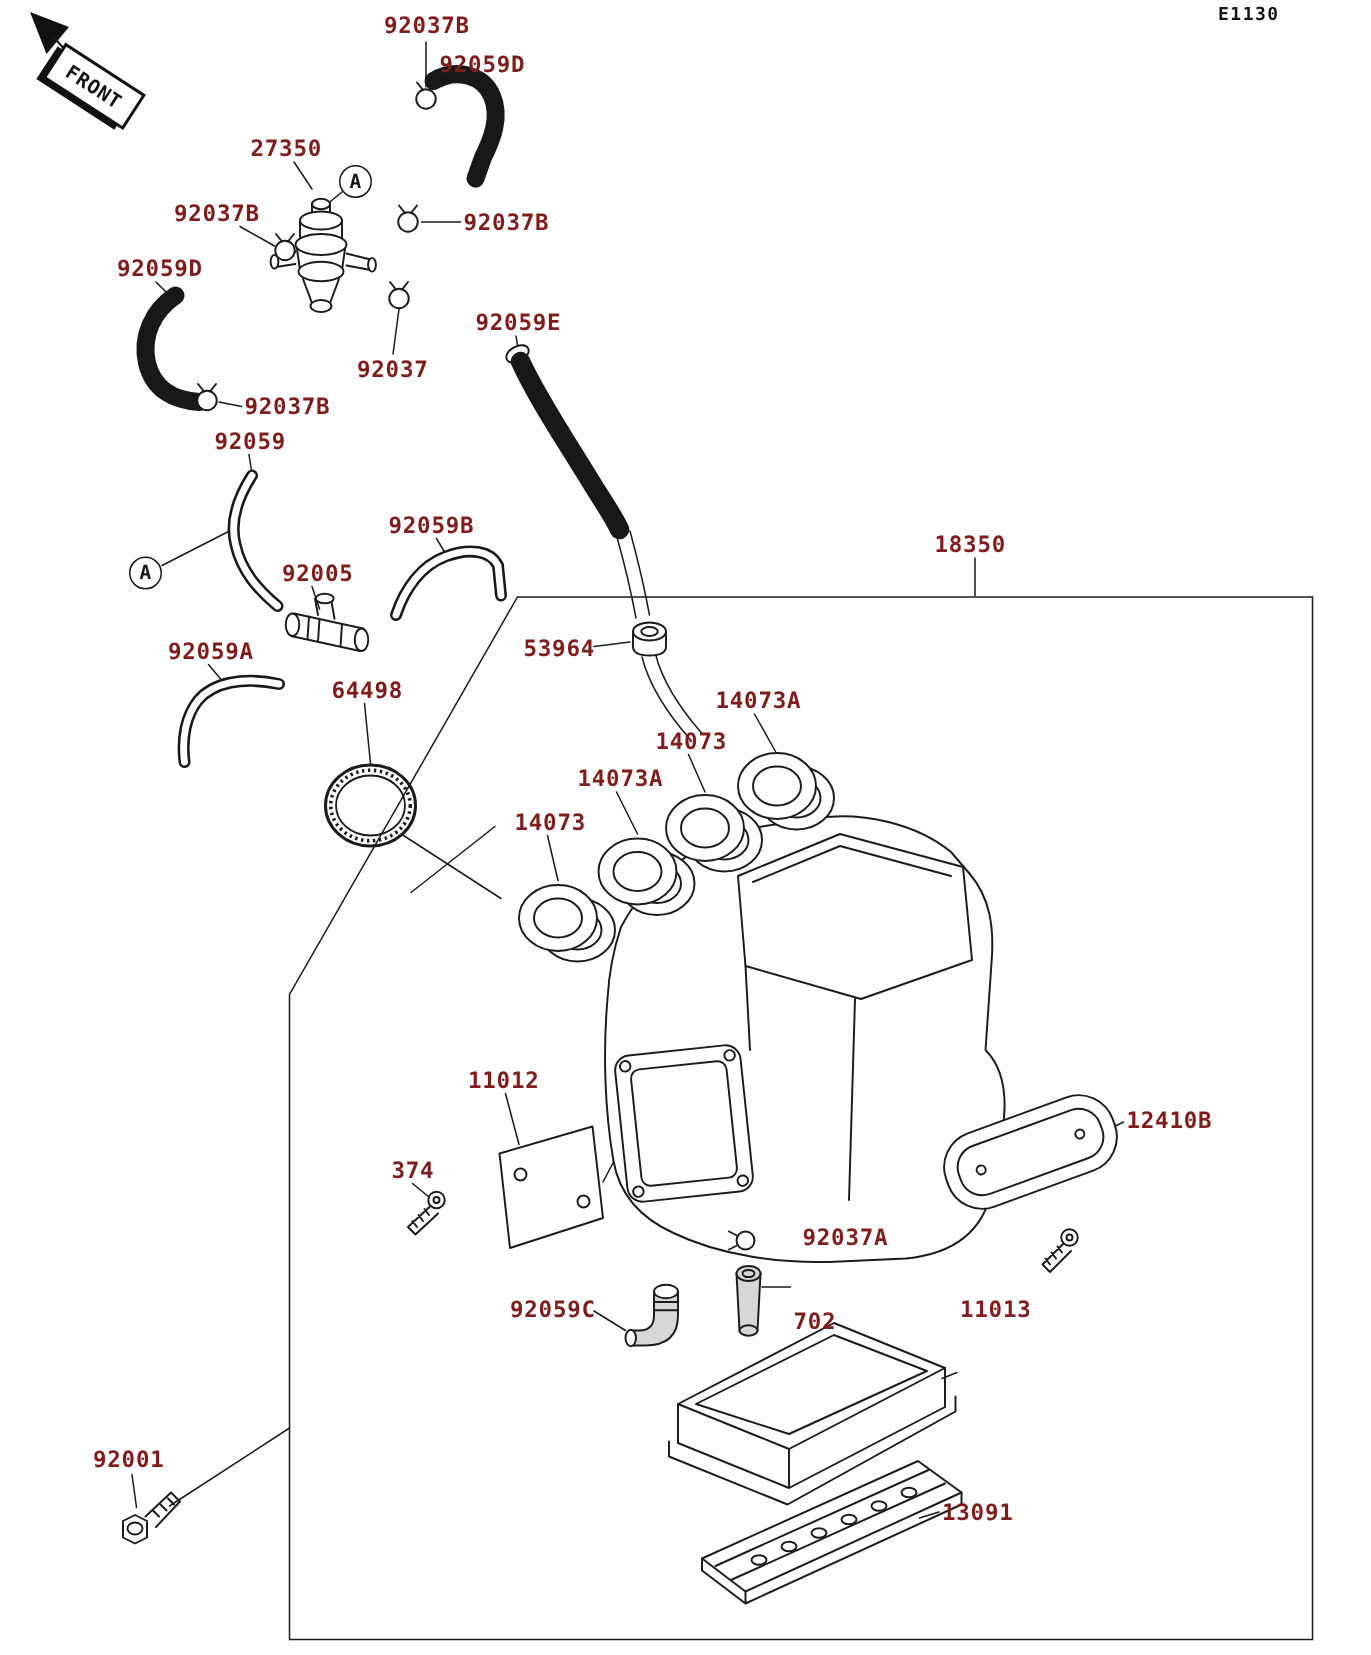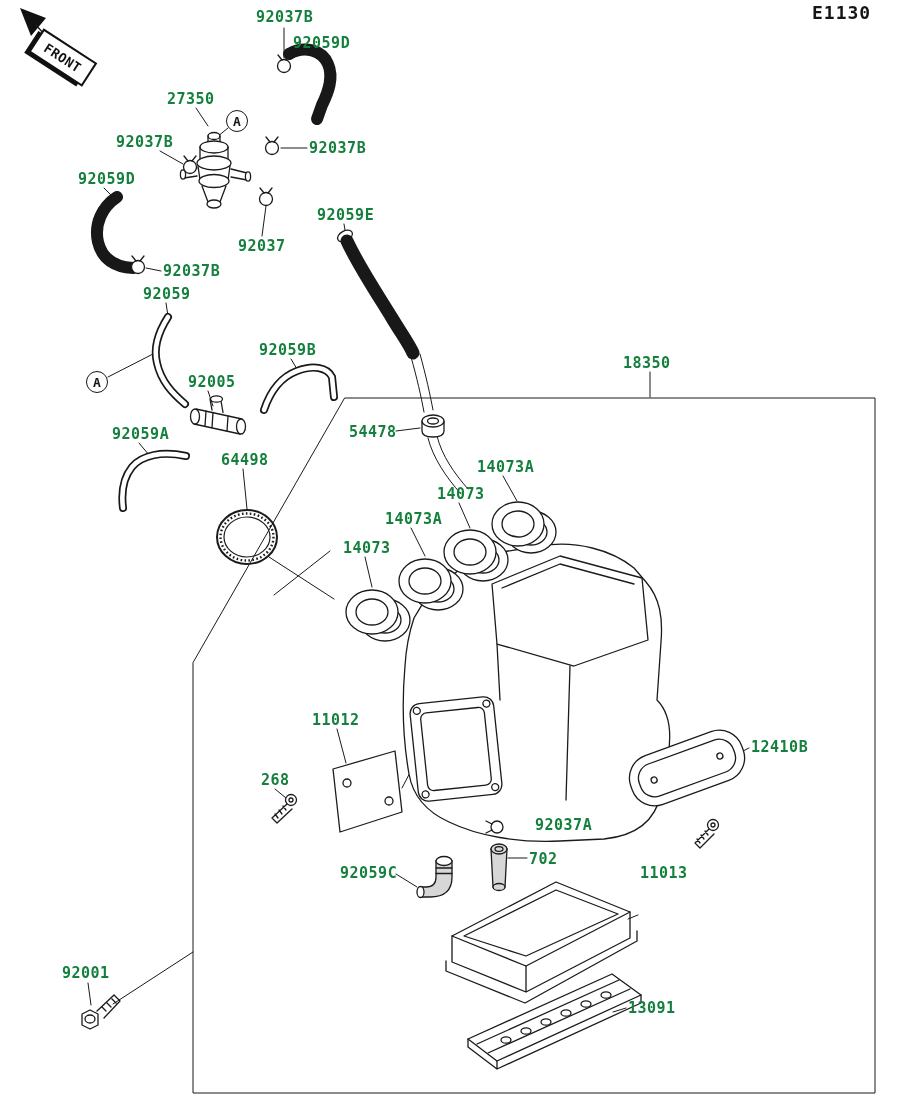--- a/index.html
+++ b/index.html
@@ -3,25 +3,25 @@
 <meta charset="utf-8">
 <style>
   * { margin:0; padding:0; box-sizing:border-box; }
   html,body { background:#ffffff; }
   .sheet {
     position:relative; width:914px; height:1103px; background:#ffffff;
     font-family:"DejaVu Sans Mono", monospace; overflow:hidden;
   }
   .sheet svg { position:absolute; left:0; top:0; }
   .plabel {
-    position:absolute; font-size:15px; font-weight:bold; color:#15803d;
+    position:absolute; font-size:15px; font-weight:bold; color:#7f1d1d;
     letter-spacing:.5px; white-space:nowrap; line-height:16px;
   }
   .code {
-    position:absolute; font-size:18px; font-weight:bold; color:#161616; letter-spacing:1px;
+    position:absolute; font-size:12px; font-weight:bold; color:#161616; letter-spacing:1px;
   }
   .callout {
     position:absolute; width:22px; height:22px; border:1.7px solid #161616; border-radius:50%;
     background:#fff; display:flex; align-items:center; justify-content:center;
     font-size:13px; font-weight:bold; color:#161616;
   }
   
   .k   { fill:none; stroke:#1b1b1b; stroke-width:1.3; stroke-linecap:round; stroke-linejoin:round; }
   .kf  { fill:#ffffff; stroke:#1b1b1b; stroke-width:1.3; stroke-linejoin:round; }
   .thin{ fill:none; stroke:#1b1b1b; stroke-width:1; stroke-linecap:round; }
@@ -265,30 +265,30 @@
   <div class="plabel" style="left:116px; top:134px">92037B</div>
   <div class="plabel" style="left:309px; top:140px">92037B</div>
   <div class="plabel" style="left:78px;  top:171px">92059D</div>
   <div class="plabel" style="left:317px; top:207px">92059E</div>
   <div class="plabel" style="left:238px; top:238px">92037</div>
   <div class="plabel" style="left:163px; top:263px">92037B</div>
   <div class="plabel" style="left:143px; top:286px">92059</div>
   <div class="plabel" style="left:259px; top:342px">92059B</div>
   <div class="plabel" style="left:623px; top:355px">18350</div>
   <div class="plabel" style="left:188px; top:374px">92005</div>
-  <div class="plabel" style="left:349px; top:424px">54478</div>
+  <div class="plabel" style="left:349px; top:424px">53964</div>
   <div class="plabel" style="left:112px; top:426px">92059A</div>
   <div class="plabel" style="left:221px; top:452px">64498</div>
   <div class="plabel" style="left:477px; top:459px">14073A</div>
   <div class="plabel" style="left:437px; top:486px">14073</div>
   <div class="plabel" style="left:385px; top:511px">14073A</div>
   <div class="plabel" style="left:343px; top:540px">14073</div>
   <div class="plabel" style="left:312px; top:712px">11012</div>
   <div class="plabel" style="left:751px; top:739px">12410B</div>
-  <div class="plabel" style="left:261px; top:772px">268</div>
+  <div class="plabel" style="left:261px; top:772px">374</div>
   <div class="plabel" style="left:535px; top:817px">92037A</div>
-  <div class="plabel" style="left:529px; top:851px">702</div>
+  <div class="plabel" style="left:529px; top:873px">702</div>
   <div class="plabel" style="left:340px; top:865px">92059C</div>
   <div class="plabel" style="left:640px; top:865px">11013</div>
   <div class="plabel" style="left:62px;  top:965px">92001</div>
   <div class="plabel" style="left:628px; top:1000px">13091</div>
 
 </div>
 
 </body></html>

